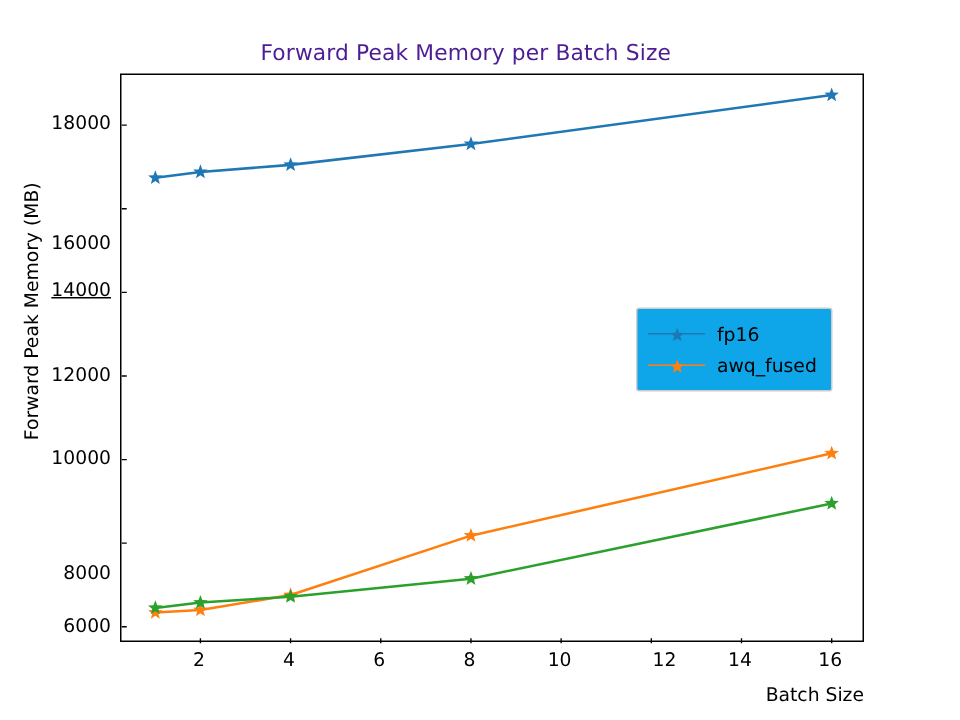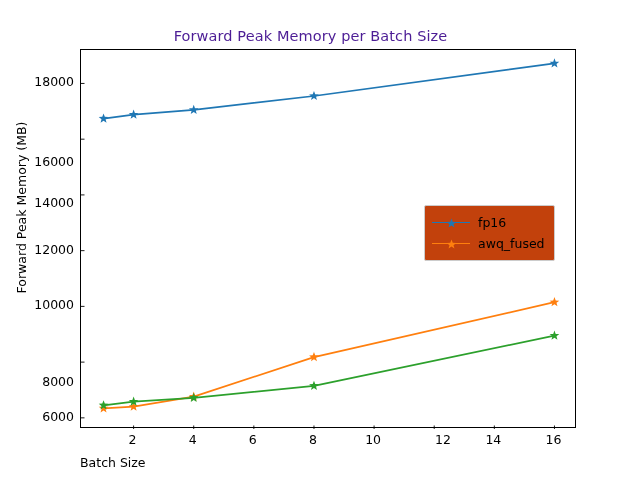--- a/index.html
+++ b/index.html
@@ -60,21 +60,21 @@
     transform: rotate(-90deg);
     transform-origin: center center;
     font-size: 12.5px;
   }
   
   #xlabel {
     position: absolute;
     left: 80px;
     top: 455px;
     width: 496px;
-    text-align: left;
+    text-align: right;
     font-size: 12.5px;
   }
   .ytick-label {
     position: absolute;
     right: 0;
     width: 60px;
     text-align: right;
     font-size: 12.5px;
     line-height: 12px;
   }
@@ -99,21 +99,21 @@
     top: 434px;
     width: 640px;
     height: 20px;
   }
   
   #legend {
     position: absolute;
     left: 424px;
     top: 205px;
     border: 0.8px solid #cccccc;
-    background: #c2410c;
+    background: #0ea5e9;
     border-radius: 2px;
     padding: 6px 9px 6px 7px;
     box-sizing: border-box;
   }
   .legend-row {
     display: flex;
     align-items: center;
     height: 21px;
   }
   .legend-sample {
@@ -149,21 +149,21 @@
 
   <div id="chart-title">Forward Peak Memory per Batch Size</div>
 
   <div id="ylabel">Forward Peak Memory (MB)</div>
 
   <div id="ytick-layer">
       <div class="ytick-label" style="top: 410.853px;">6000</div>
       <div class="ytick-label" style="top: 376px;">8000</div>
       <div class="ytick-label" style="top: 299.382px;">10000</div>
       <div class="ytick-label" style="top: 243.647px;">12000</div>
-      <div class="ytick-label" style="top: 197px;">14000</div>
+      <div class="ytick-label" style="top: 187px; text-decoration: underline;">14000</div>
       <div class="ytick-label" style="top: 132.176px; margin-top: 24px;">16000</div>
       <div class="ytick-label" style="top: 76.4412px;">18000</div>
     </div>
 
   <div id="plot-area">
     <svg id="plot-svg" viewBox="0 0 496 379" preserveAspectRatio="none">
         <g>
           <line x1="0" x2="3.5" y1="367.8529411764706" y2="367.8529411764706" stroke="#000" stroke-width="0.9"></line>
           <line x1="0" x2="3.5" y1="312.11764705882354" y2="312.11764705882354" stroke="#000" stroke-width="0.9"></line>
           <line x1="0" x2="3.5" y1="256.38235294117646" y2="256.38235294117646" stroke="#000" stroke-width="0.9"></line>

